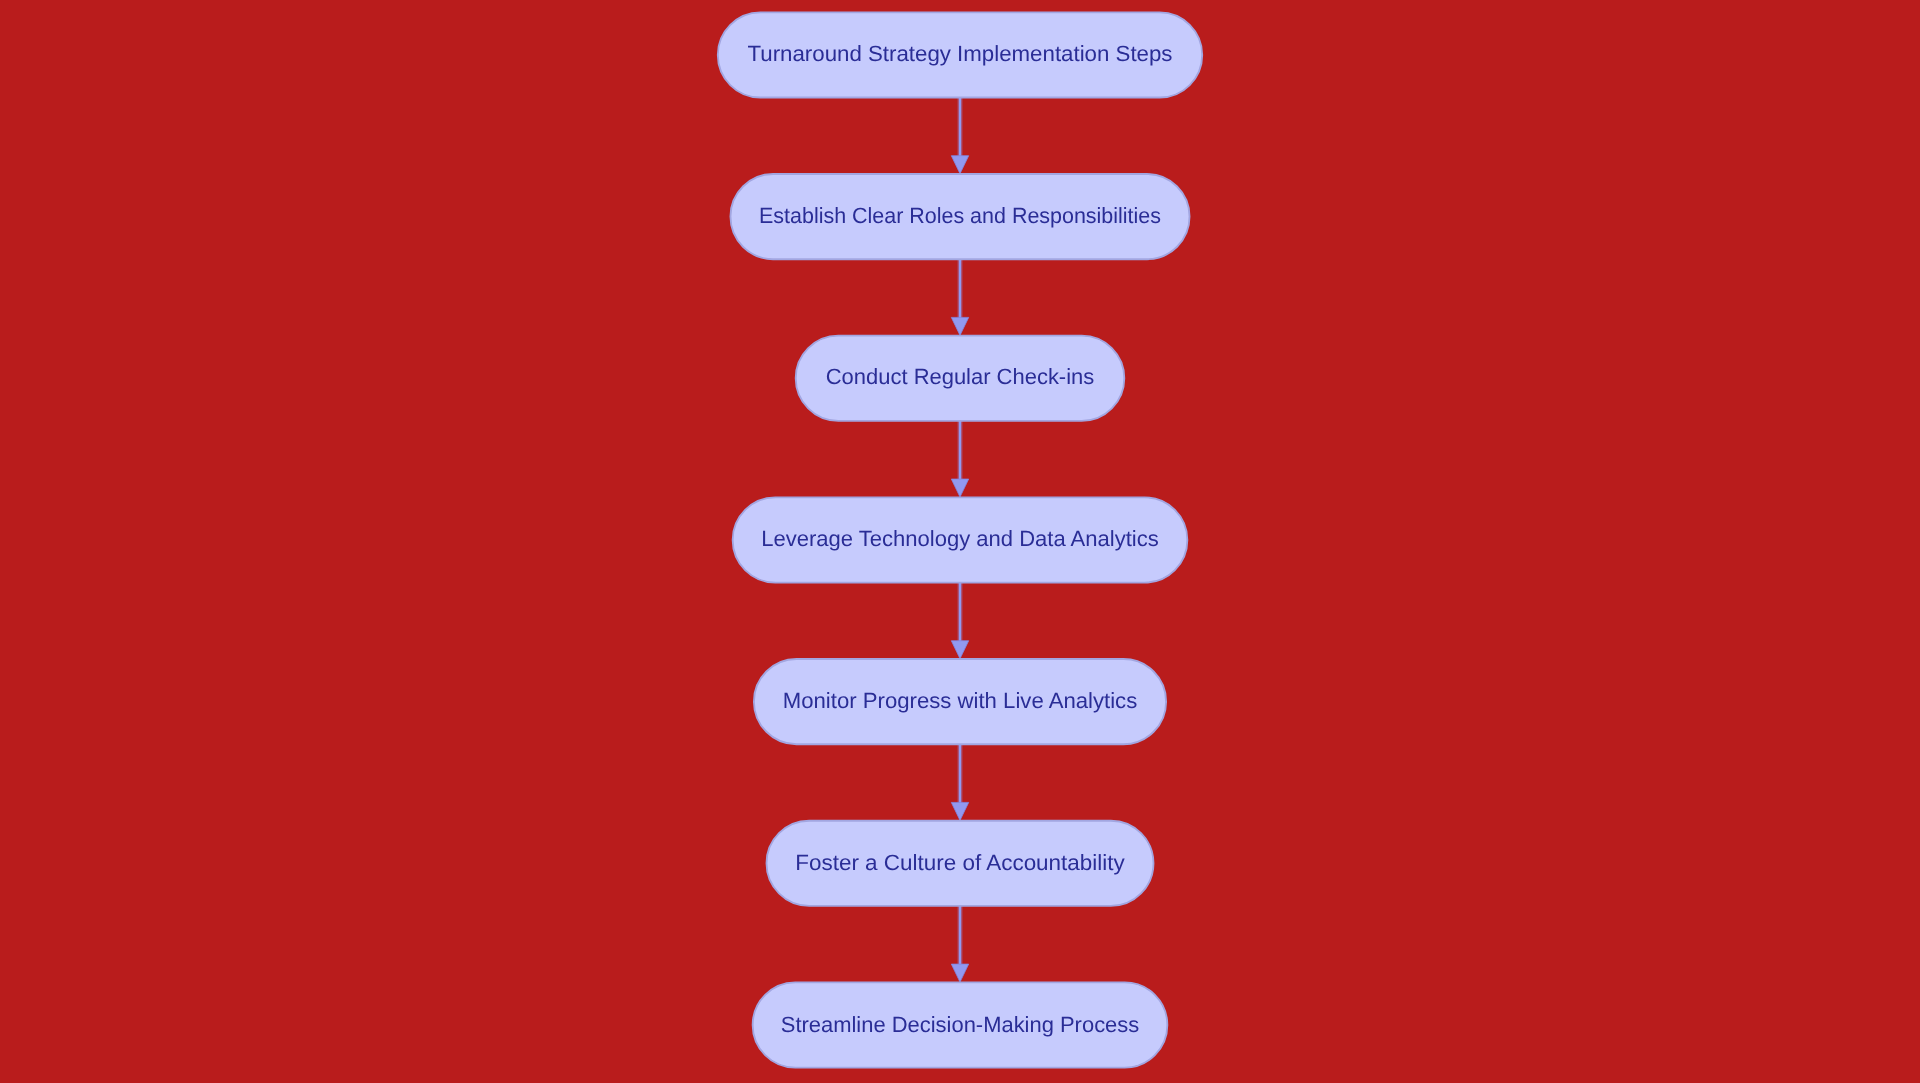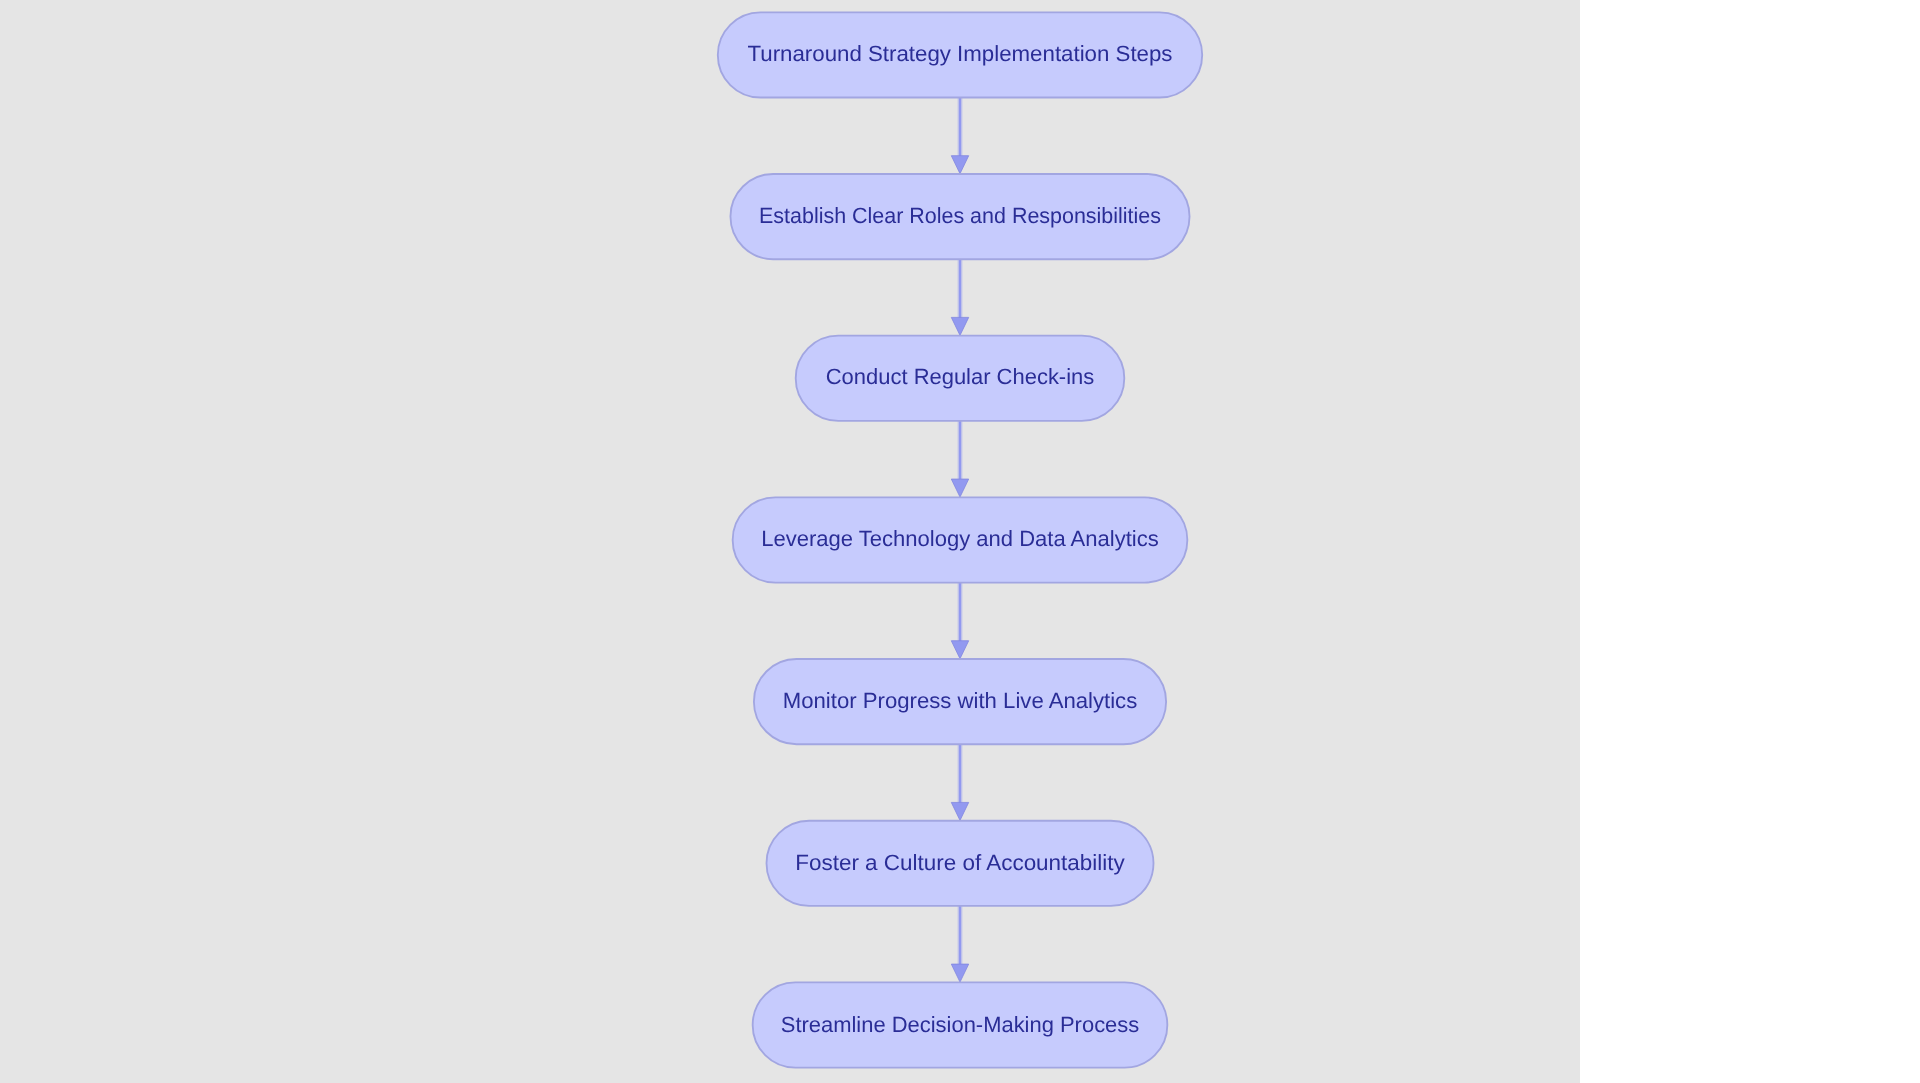--- a/index.html
+++ b/index.html
@@ -1,19 +1,19 @@
 <!DOCTYPE html>
 <html><head>
 <meta charset="utf-8">
 <title>Turnaround Strategy Implementation Steps</title>
 <style>
   html,body{margin:0;padding:0;background:#ffffff;}
   body{width:1920px;height:1083px;overflow:hidden;
        font-family:"Liberation Sans",sans-serif;}
-  #chart{position:relative;width:1580px;height:1083px;background:#e5e5e5;overflow:hidden;}
+  #chart{position:relative;width:1920px;height:1083px;background:#b91c1c;overflow:hidden;}
   #flow-svg{position:absolute;left:0;top:0;display:block;will-change:transform;}
   .node-shape{fill:#C6CBFD;stroke:#A2A6E1;
       stroke-width:1.85px;}
   .node-label{font-family:"Liberation Sans",sans-serif;font-size:22px;
       fill:#2A2D96;text-anchor:middle;dominant-baseline:middle;
       text-rendering:geometricPrecision;white-space:pre;}
   .edge-line{fill:none;stroke:#9299F0;
       stroke-width:2.4px;}
   .edge-line-halo{fill:none;stroke:#9299F0;
       stroke-width:5.0px;opacity:0.34;}

